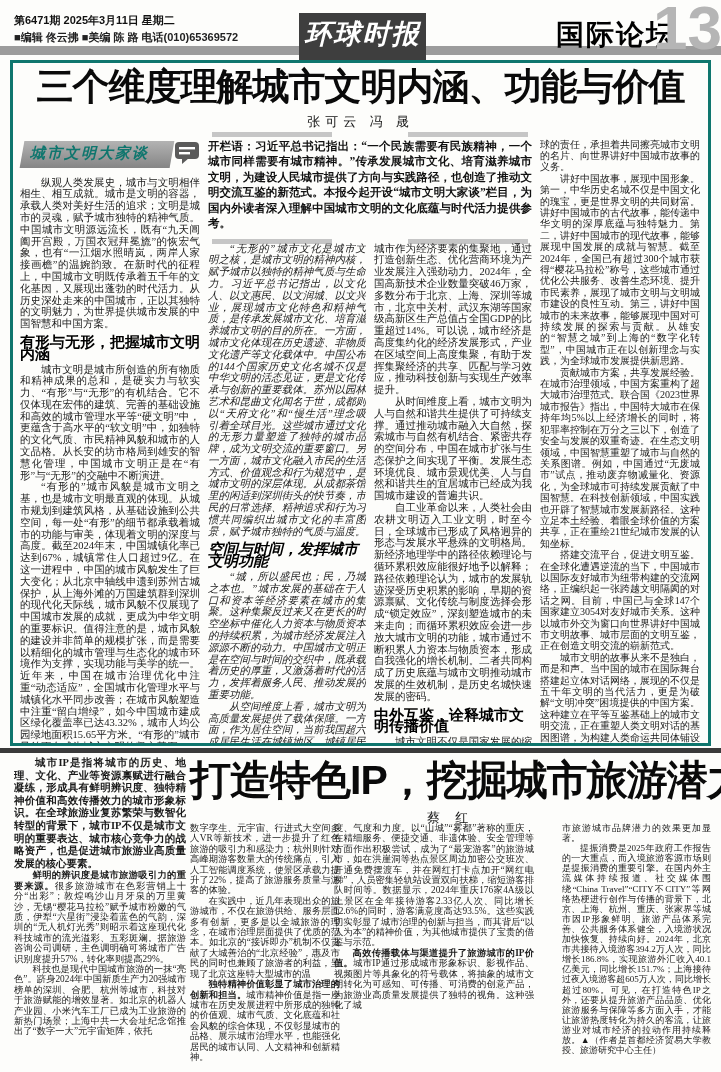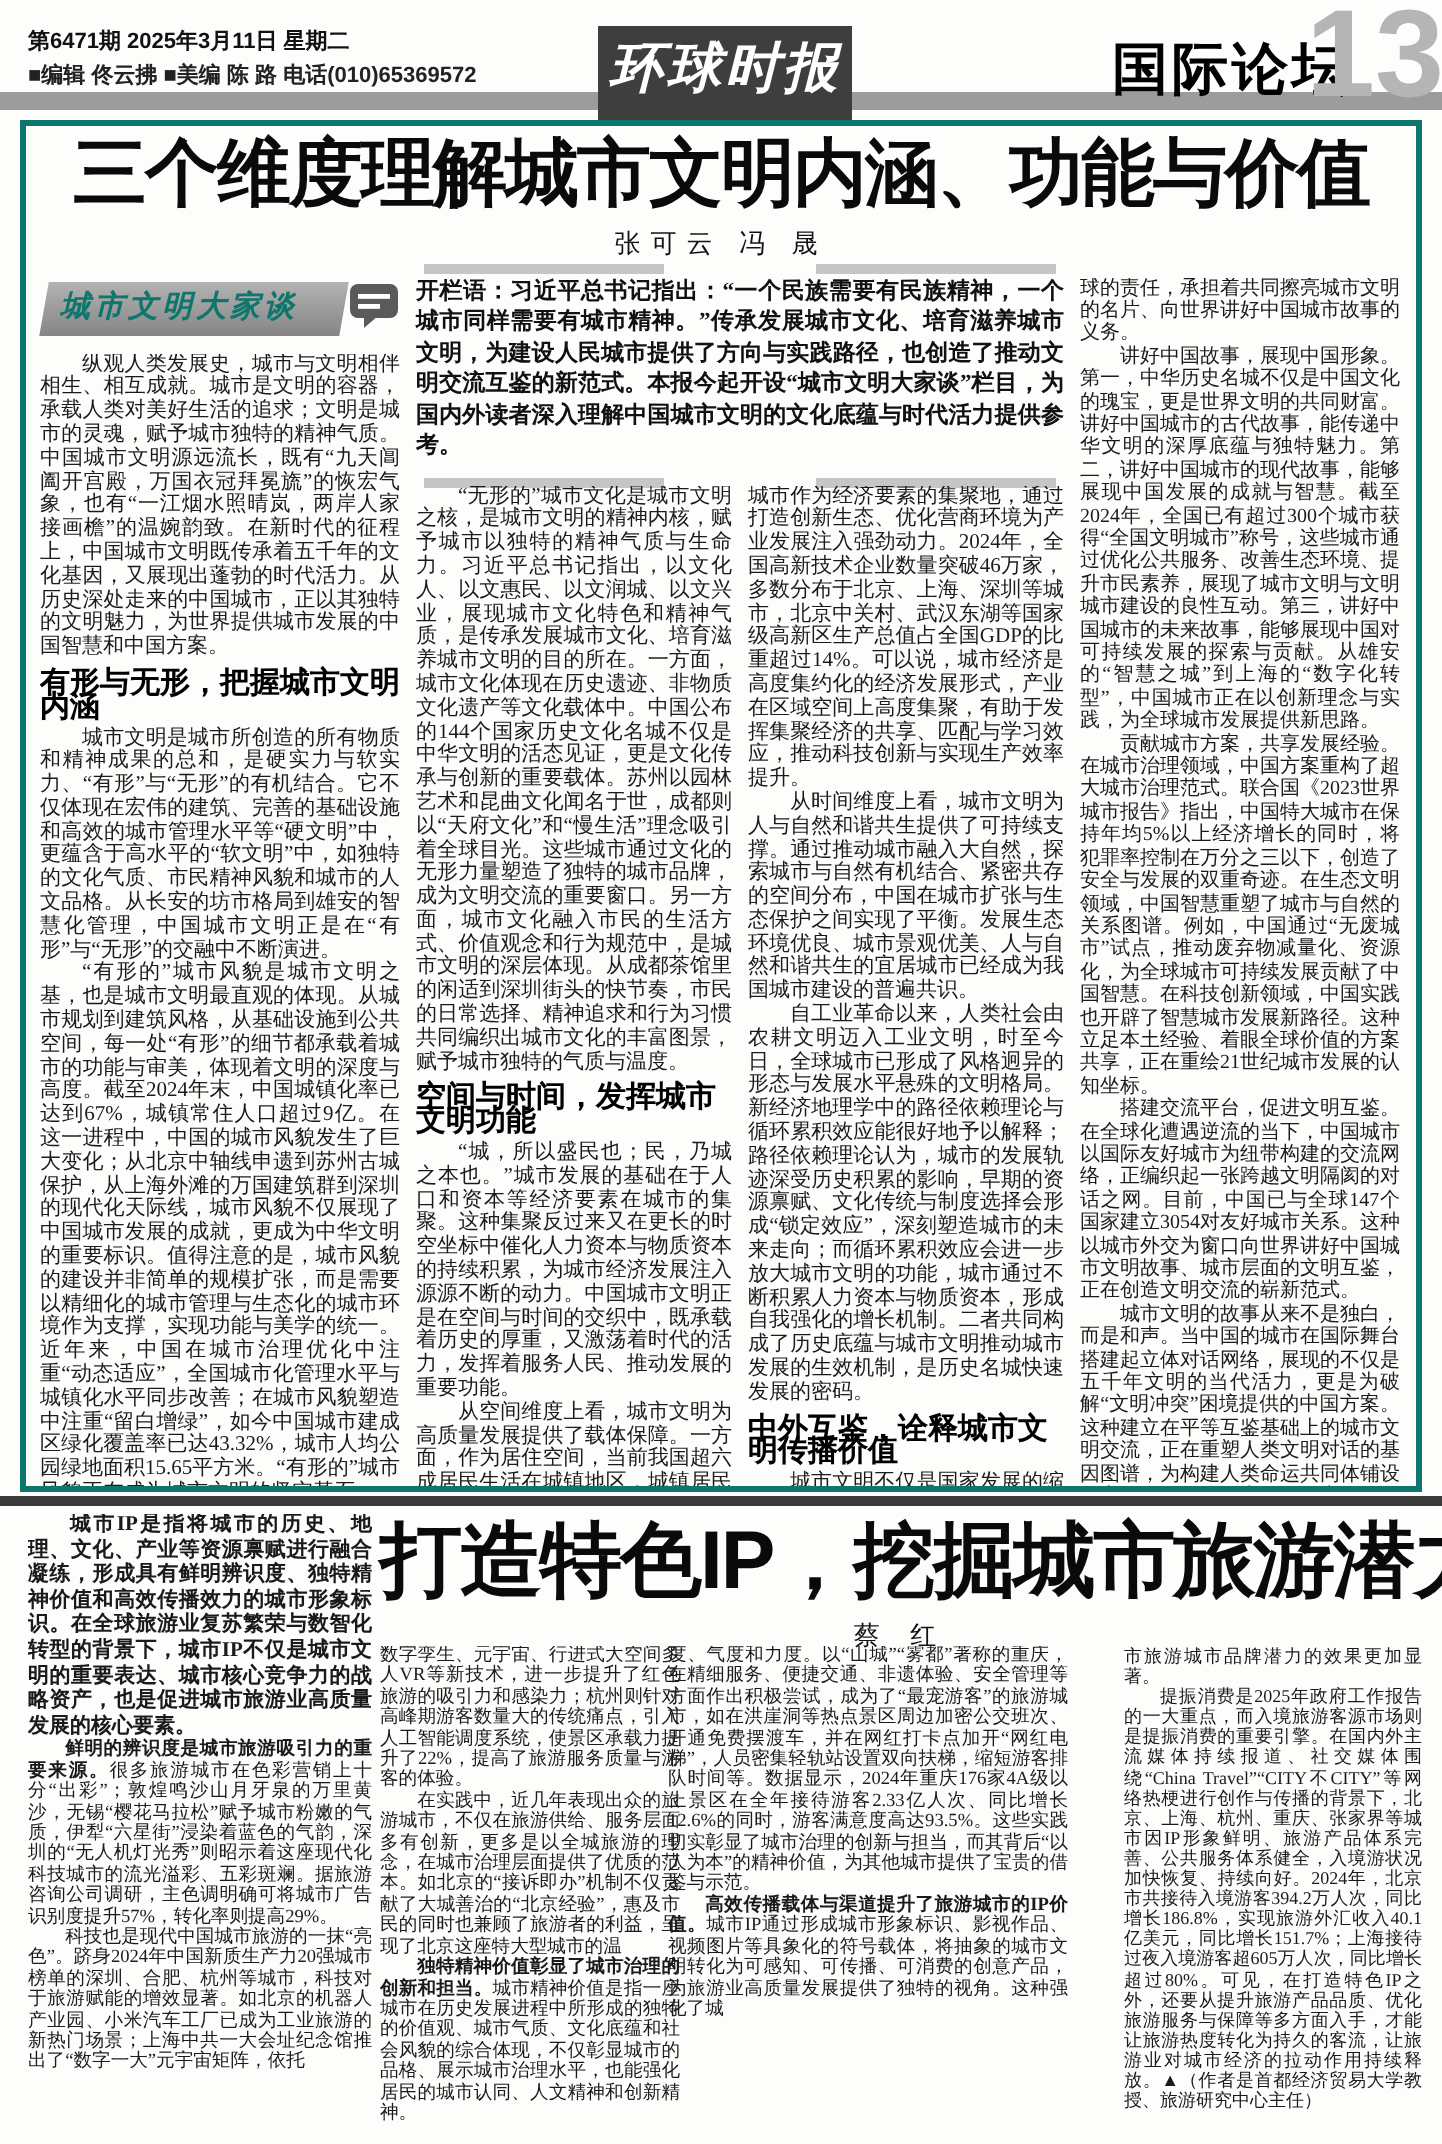--- a/index.html
+++ b/index.html
@@ -44,21 +44,21 @@
   .intro-box::after { content:""; position:absolute; bottom:-9px; left:4px; width:120px; height:5px; background:#c6c6c6; }
   .intro-rule-tr { position:absolute; top:-7px; right:4px; width:120px; height:5px; background:#c6c6c6; }
   .intro-rule-br { position:absolute; bottom:-9px; right:4px; width:120px; height:5px; background:#c6c6c6; }
   
   .ucol { position:absolute; overflow:hidden; text-align:justify; font-size:10.5px; line-height:11.8px; }
   .ucol p { text-indent:2em; }
   .ucol p.cont { text-indent:0; }
   .ucol h3 { font-family:"Liberation Sans", sans-serif; font-size:15px; font-weight:bold;
     color:#000; margin:6px 0 4px 0; text-indent:0; text-align:left; letter-spacing:0; }
   .c1 { left:0;   top:38px;  width:180px; height:566px; }
-  .c2 { left:188px; top:104px; width:158px; height:500px; }
+  .c2 { left:188px; top:104px; width:158px; height:500px;font-style:italic; }
   .c3 { left:354px; top:104px; width:158px; height:500px; }
   .c4 { left:520px; top:0;    width:160px; height:604px; font-size:10px; line-height:11.4px; }
   
   .mid-bar { position:absolute; left:0; top:748px; width:721px; height:5px; background:#3a3a3a; }
   
   .bottom { position:absolute; left:10px; top:757px; width:701px; height:310px; }
   .b-head { position:absolute; left:180px; top:2px; width:521px; text-align:center; }
   .bottom-headline { font-family:"Liberation Sans", sans-serif; font-weight:900; font-size:41px;
     letter-spacing:-1px; color:#0a0a0a; line-height:1.05; white-space:nowrap; }
   .bottom-byline { font-size:13px; letter-spacing:6px; margin-top:7px; color:#111; }
@@ -121,21 +121,21 @@
         </div>
       <div class="ucol c3">
           <p class="cont">城市作为经济要素的集聚地，通过打造创新生态、优化营商环境为产业发展注入强劲动力。2024年，全国高新技术企业数量突破46万家，多数分布于北京、上海、深圳等城市，北京中关村、武汉东湖等国家级高新区生产总值占全国GDP的比重超过14%。可以说，城市经济是高度集约化的经济发展形式，产业在区域空间上高度集聚，有助于发挥集聚经济的共享、匹配与学习效应，推动科技创新与实现生产效率提升。</p>
           <p>从时间维度上看，城市文明为人与自然和谐共生提供了可持续支撑。通过推动城市融入大自然，探索城市与自然有机结合、紧密共存的空间分布，中国在城市扩张与生态保护之间实现了平衡。发展生态环境优良、城市景观优美、人与自然和谐共生的宜居城市已经成为我国城市建设的普遍共识。</p>
           <p>自工业革命以来，人类社会由农耕文明迈入工业文明，时至今日，全球城市已形成了风格迥异的形态与发展水平悬殊的文明格局。新经济地理学中的路径依赖理论与循环累积效应能很好地予以解释；路径依赖理论认为，城市的发展轨迹深受历史积累的影响，早期的资源禀赋、文化传统与制度选择会形成“锁定效应”，深刻塑造城市的未来走向；而循环累积效应会进一步放大城市文明的功能，城市通过不断积累人力资本与物质资本，形成自我强化的增长机制。二者共同构成了历史底蕴与城市文明推动城市发展的生效机制，是历史名城快速发展的密码。</p>
           <h3>中外互鉴，诠释城市文明传播价值</h3>
           <p>城市文明不仅是国家发展的缩影，更是文明交流的桥梁。在全球化深入发展的今天，中国城市文明的传播价值愈发凸显；它既是展现中国发展成就的窗口，也是促进文明互鉴的纽带，更是推动全球治理的重要力量。城市内的每个主体都肩负着推动中国城市文明走向全</p>
         </div>
       <div class="ucol c4">
           <p class="cont">球的责任，承担着共同擦亮城市文明的名片、向世界讲好中国城市故事的义务。</p>
-          <p>讲好中国故事，展现中国形象。第一，中华历史名城不仅是中国文化的瑰宝，更是世界文明的共同财富。讲好中国城市的古代故事，能传递中华文明的深厚底蕴与独特魅力。第二，讲好中国城市的现代故事，能够展现中国发展的成就与智慧。截至2024年，全国已有超过300个城市获得“全国文明城市”称号，这些城市通过优化公共服务、改善生态环境、提升市民素养，展现了城市文明与文明城市建设的良性互动。第三，讲好中国城市的未来故事，能够展现中国对可持续发展的探索与贡献。从雄安的“智慧之城”到上海的“数字化转型”，中国城市正在以创新理念与实践，为全球城市发展提供新思路。</p>
+          <p>讲好中国故事，展现中国形象。第一，中华历史名城不仅是中国文化的瑰宝，更是世界文明的共同财富。讲好中国城市的古代故事，能传递中华文明的深厚底蕴与独特魅力。第二，讲好中国城市的现代故事，能够展现中国发展的成就与智慧。截至2024年，全国已有超过300个城市获得“樱花马拉松”称号，这些城市通过优化公共服务、改善生态环境、提升市民素养，展现了城市文明与文明城市建设的良性互动。第三，讲好中国城市的未来故事，能够展现中国对可持续发展的探索与贡献。从雄安的“智慧之城”到上海的“数字化转型”，中国城市正在以创新理念与实践，为全球城市发展提供新思路。</p>
           <p>贡献城市方案，共享发展经验。在城市治理领域，中国方案重构了超大城市治理范式。联合国《2023世界城市报告》指出，中国特大城市在保持年均5%以上经济增长的同时，将犯罪率控制在万分之三以下，创造了安全与发展的双重奇迹。在生态文明领域，中国智慧重塑了城市与自然的关系图谱。例如，中国通过“无废城市”试点，推动废弃物减量化、资源化，为全球城市可持续发展贡献了中国智慧。在科技创新领域，中国实践也开辟了智慧城市发展新路径。这种立足本土经验、着眼全球价值的方案共享，正在重绘21世纪城市发展的认知坐标。</p>
           <p>搭建交流平台，促进文明互鉴。在全球化遭遇逆流的当下，中国城市以国际友好城市为纽带构建的交流网络，正编织起一张跨越文明隔阂的对话之网。目前，中国已与全球147个国家建立3054对友好城市关系。这种以城市外交为窗口向世界讲好中国城市文明故事、城市层面的文明互鉴，正在创造文明交流的崭新范式。</p>
           <p>城市文明的故事从来不是独白，而是和声。当中国的城市在国际舞台搭建起立体对话网络，展现的不仅是五千年文明的当代活力，更是为破解“文明冲突”困境提供的中国方案。这种建立在平等互鉴基础上的城市文明交流，正在重塑人类文明对话的基因图谱，为构建人类命运共同体铺设现实路径。▲（作者分别是中国人民大学应用经济学院教授、应用经济学院博士生）</p>
         </div>
     </div>
   </section>
 
   <div class="mid-bar"></div>
 
   <section class="bottom">

